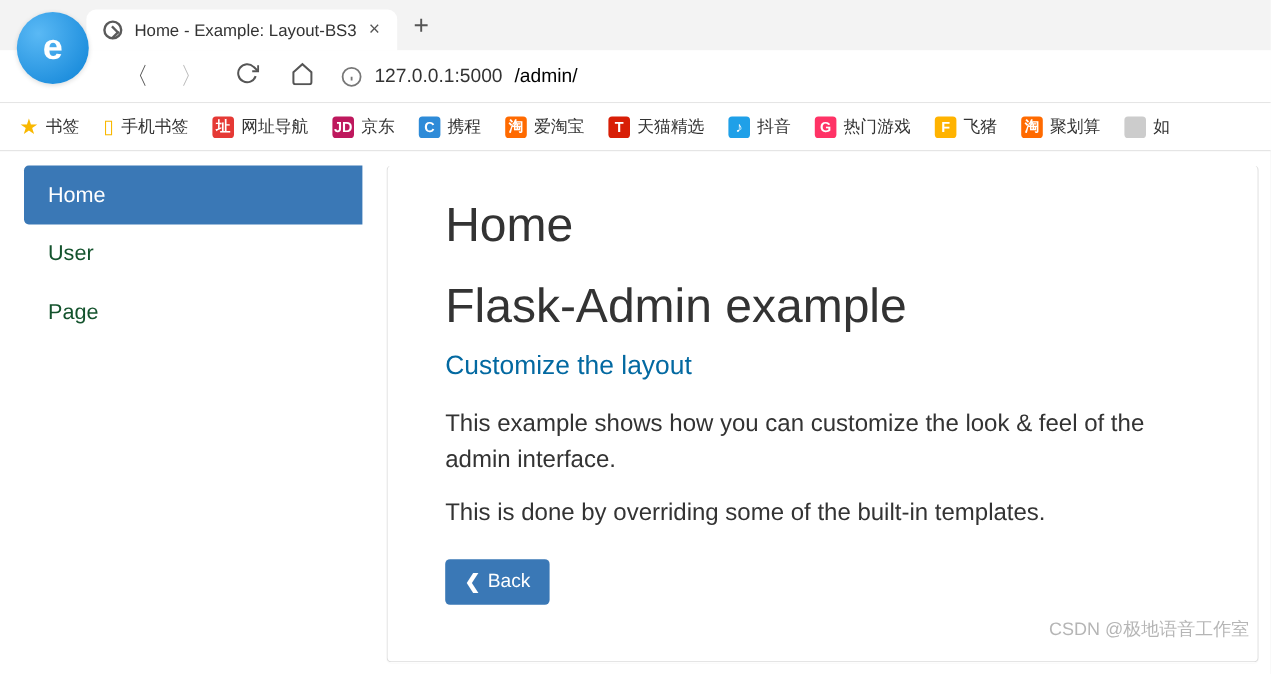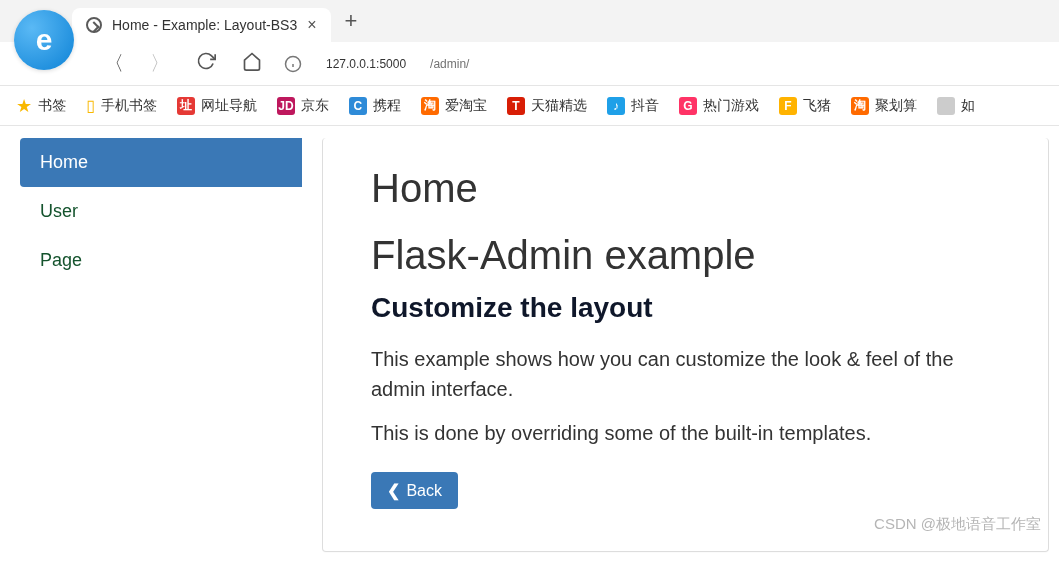--- a/index.html
+++ b/index.html
@@ -12,39 +12,39 @@
 .tab { display: flex; align-items: center; background: #fff; border-radius: 8px 8px 0 0; padding: 8px 14px; font-size: 14px; color: #333; gap: 10px; max-width: 290px; }
 .tab-favicon { width: 16px; height: 16px; border-radius: 50%; border: 2px solid #5a5a5a; display: inline-block; position: relative; }
 .tab-favicon::after { content: ""; position: absolute; width: 6px; height: 6px; border-top: 2px solid #5a5a5a; border-right: 2px solid #5a5a5a; top: 4px; left: 2px; transform: rotate(45deg);}
 .tab-title { white-space: nowrap; overflow: hidden; text-overflow: ellipsis; flex: 1; }
 .tab-close { font-size: 16px; color: #555; cursor: pointer; }
 .new-tab { font-size: 22px; color: #555; margin-left: 14px; cursor: pointer; align-self: center; }
 
 .addr-bar { display: flex; align-items: center; height: 44px; padding: 0 16px 0 100px; gap: 18px; background: #fff; border-bottom: 1px solid #e5e5e5; }
 .nav-btn { font-size: 20px; color: #555; cursor: pointer; padding: 4px; }
 .nav-btn.disabled { color: #bbb; }
-.url-box { display: flex; align-items: center; gap: 24px; flex: 1; font-size: 12px; color: #333; }
-.url-path { color: #737373; }
+.url-box { display: flex; align-items: center; gap: 10px; flex: 1; font-size: 16px; color: #333; }
+.url-path { color: #000000; }
 
 .bookmarks { display: flex; align-items: center; height: 40px; padding: 0 16px; gap: 20px; background: #fff; border-bottom: 1px solid #e5e5e5; font-size: 14px; color: #333; overflow: hidden; }
 .bm { display: flex; align-items: center; gap: 6px; cursor: pointer; white-space: nowrap; }
 .bm-icon { width: 18px; height: 18px; display: inline-flex; align-items: center; justify-content: center; font-size: 12px; color: #fff; border-radius: 3px; font-weight: bold; }
 .bm-star { color: #f9b800; font-size: 18px; }
 .bm-phone { color: #f9b800; font-size: 16px; }
 
 
 .page { display: flex; padding: 12px 10px 10px 20px; gap: 20px; height: calc(562px - 126px); }
 .sidebar { width: 282px; }
 .sidebar .nav-item { display: block; padding: 14px 20px; font-size: 18px; color: #14532d; cursor: pointer; border-radius: 4px 0 0 4px; }
 .sidebar .nav-item.active { background: #3a78b6; color: #fff; }
 
 .panel { flex: 1; border: 1px solid #ddd; border-top: none; padding: 28px 48px; border-radius: 4px; box-shadow: 0 1px 1px rgba(0,0,0,0.02); }
 .panel h1 { font-size: 40px; font-weight: 500; color: #333; margin-bottom: 22px; }
 .panel h2 { font-size: 40px; font-weight: 500; color: #333; margin-bottom: 14px; }
-.panel h3 { font-size: 28px; font-weight: 700; color: #0f172a; margin-bottom: 20px; }
+.panel h3 { font-size: 22px; font-weight: 400; color: #0369a1; margin-bottom: 20px; }
 .panel p { font-size: 20px; color: #333; margin-bottom: 14px; line-height: 1.5; }
 .back-btn { display: inline-flex; align-items: center; gap: 6px; background: #3a78b6; color: #fff; font-size: 16px; padding: 9px 16px; border: none; border-radius: 4px; cursor: pointer; margin-top: 10px; }
 .back-btn .chev { font-weight: bold; }
 
 .watermark { position: absolute; right: 18px; bottom: 28px; font-size: 15px; color: rgba(120,120,120,0.55); }
 </style>
 </head>
 <body>
 
 <div class="chrome">

